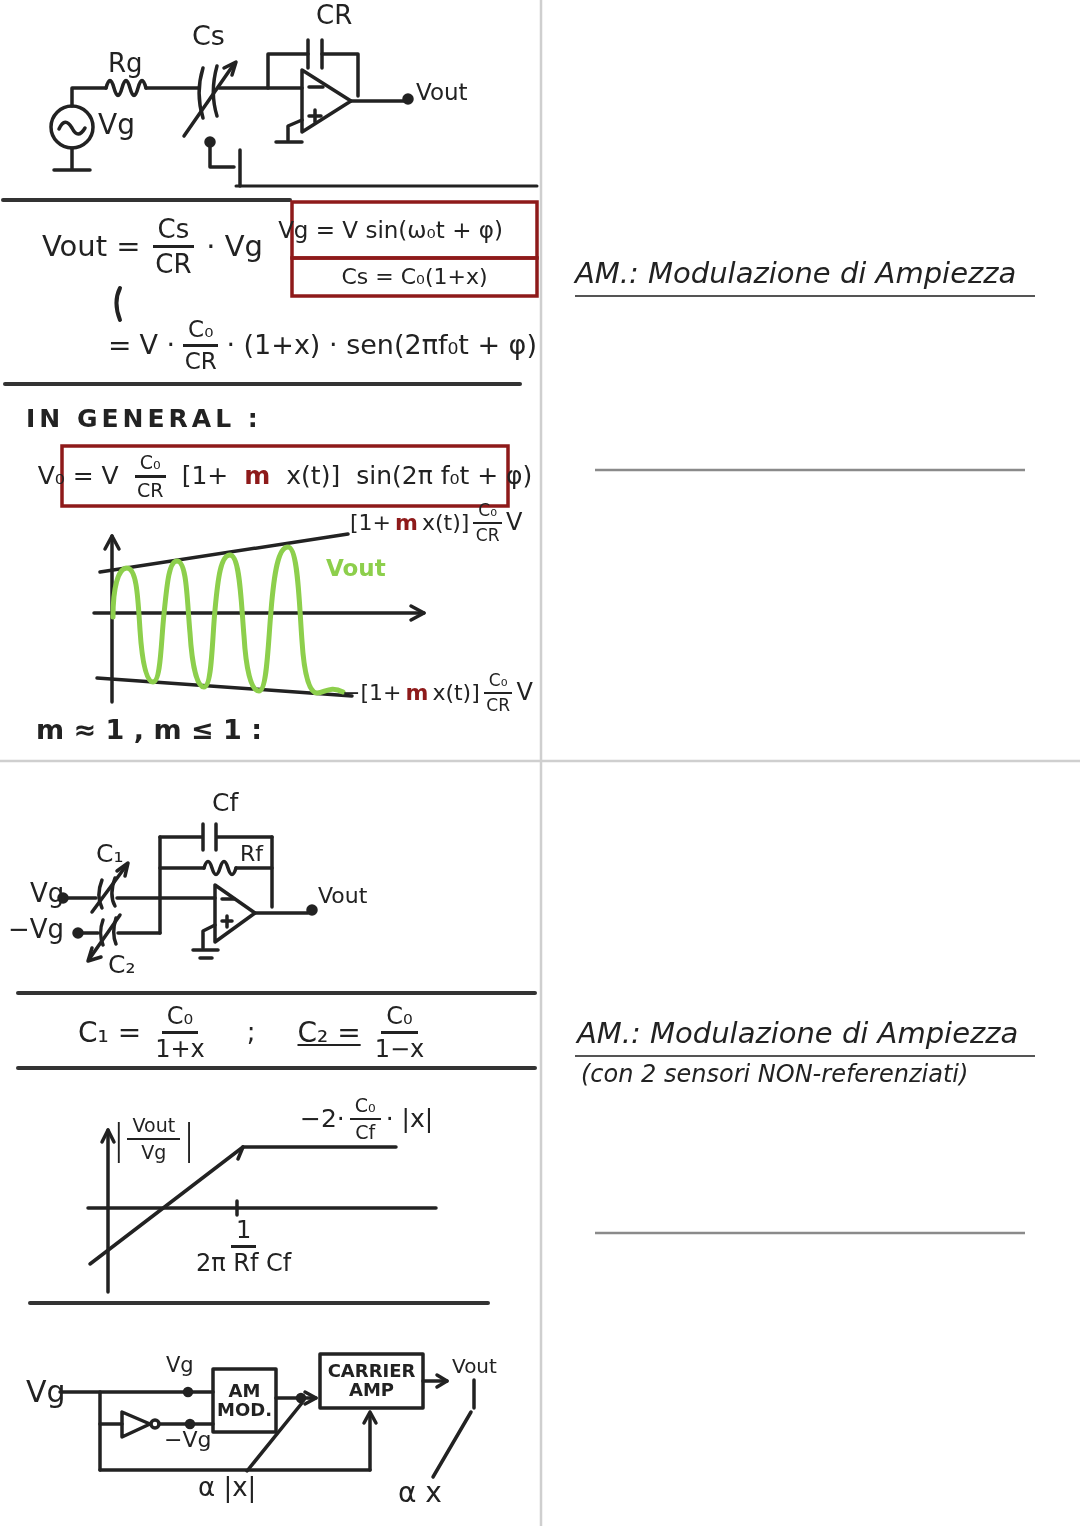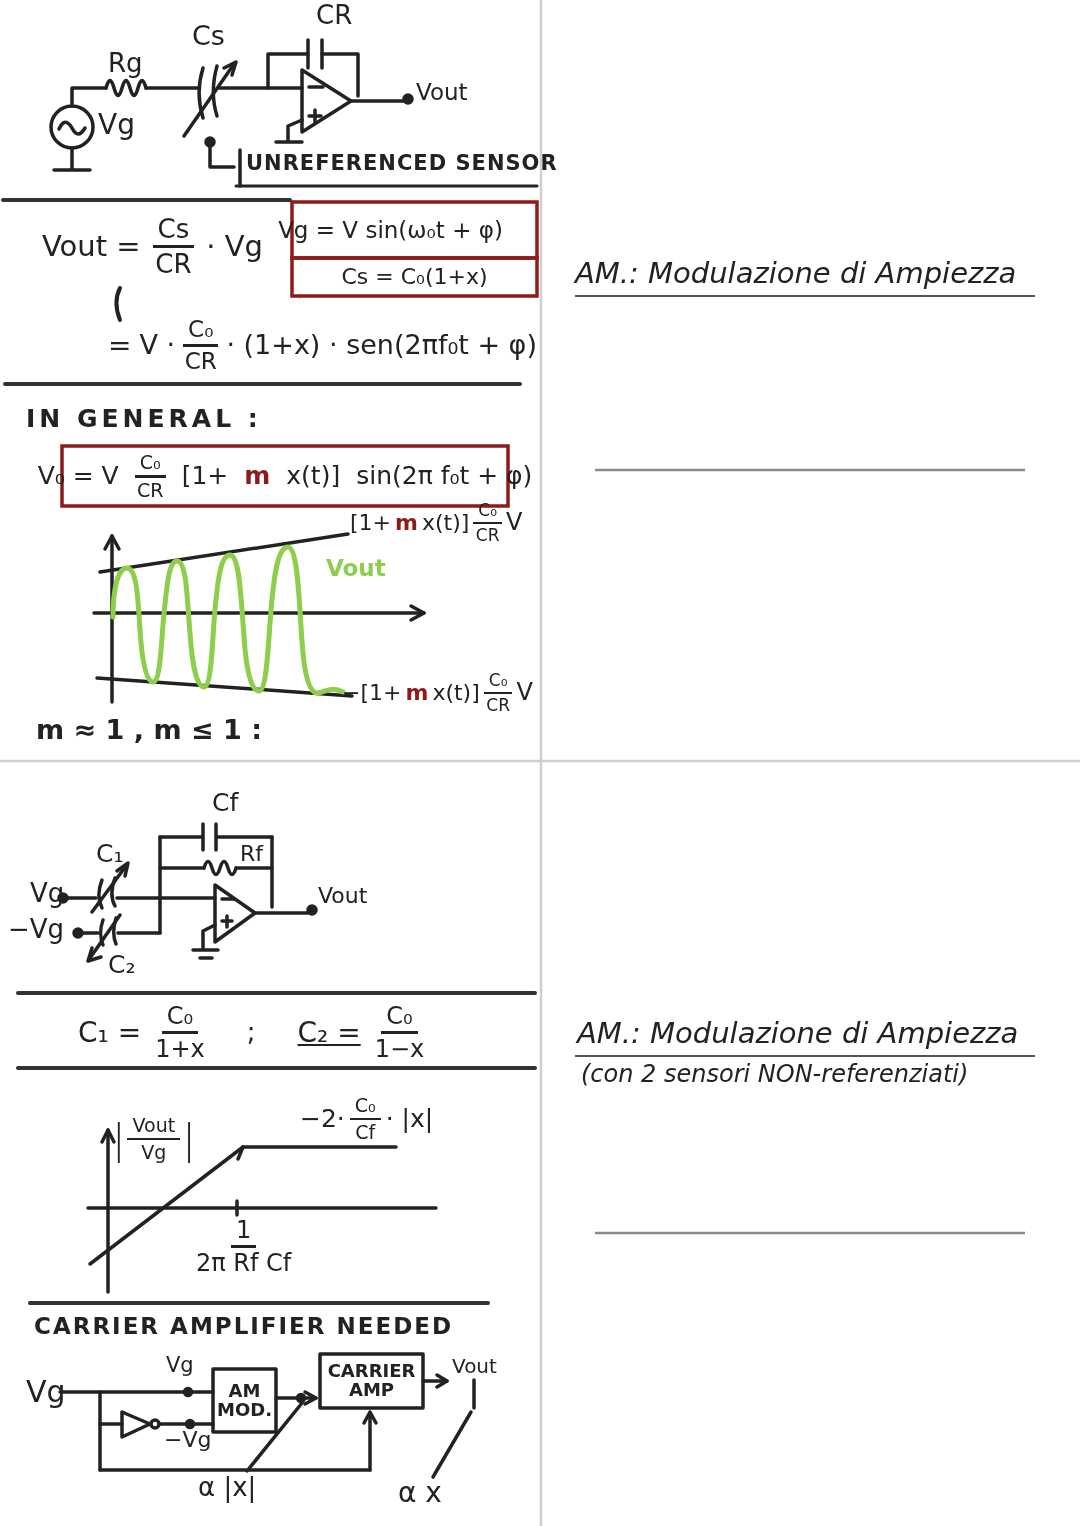--- a/index.html
+++ b/index.html
@@ -165,21 +165,20 @@
       <path d="M247 1471 L302 1403"></path>
       <path d="M433 1477 L471 1412"></path>
     </g>
   </svg>
 
   <div class="t" style="left:108px;top:50px;font-size:26px;">Rg</div>
   <div class="t" style="left:192px;top:22px;font-size:27px;">Cs</div>
   <div class="t" style="left:316px;top:2px;font-size:26px;">CR</div>
   <div class="t" style="left:98px;top:110px;font-size:28px;">Vg</div>
   <div class="t" style="left:416px;top:80px;font-size:23px;">Vout</div>
-  <div class="t" style="left:246px;top:152px;font-size:21px;letter-spacing:1px;font-weight:600;">UNREFERENCED SENSOR</div>
 
   <div class="t row" style="left:42px;top:216px;gap:12px;">
     <span style="font-size:29px;">Vout  =</span>
     <span class="frac" style="font-size:26px;">
       <span class="num">Cs</span>
       <span class="den">CR</span>
     </span>
     <span style="font-size:29px;">· Vg</span>
   </div>
 
@@ -276,21 +275,20 @@
       <span class="den">Cf</span>
     </span>
     <span style="font-size:25px;">· |x|</span>
   </div>
 
   <div class="t frac" style="left:196px;top:1218px;font-size:24px;">
     <span class="num">1</span>
     <span class="den">2π Rf Cf</span>
   </div>
 
-  <div class="t" style="left:34px;top:1314px;font-size:23px;letter-spacing:2px;font-weight:600;">CARRIER  AMPLIFIER  NEEDED</div>
 
   <div class="t" style="left:26px;top:1376px;font-size:30px;">Vg</div>
   <div class="t" style="left:166px;top:1354px;font-size:21px;">Vg</div>
   <div class="t" style="left:164px;top:1428px;font-size:22px;">−Vg</div>
 
   <div class="t col" style="left:213px;top:1369px;width:63px;height:63px;">
     <span style="font-size:18px;font-weight:600;">AM</span>
     <span style="font-size:18px;font-weight:600;">MOD.</span>
   </div>
 

